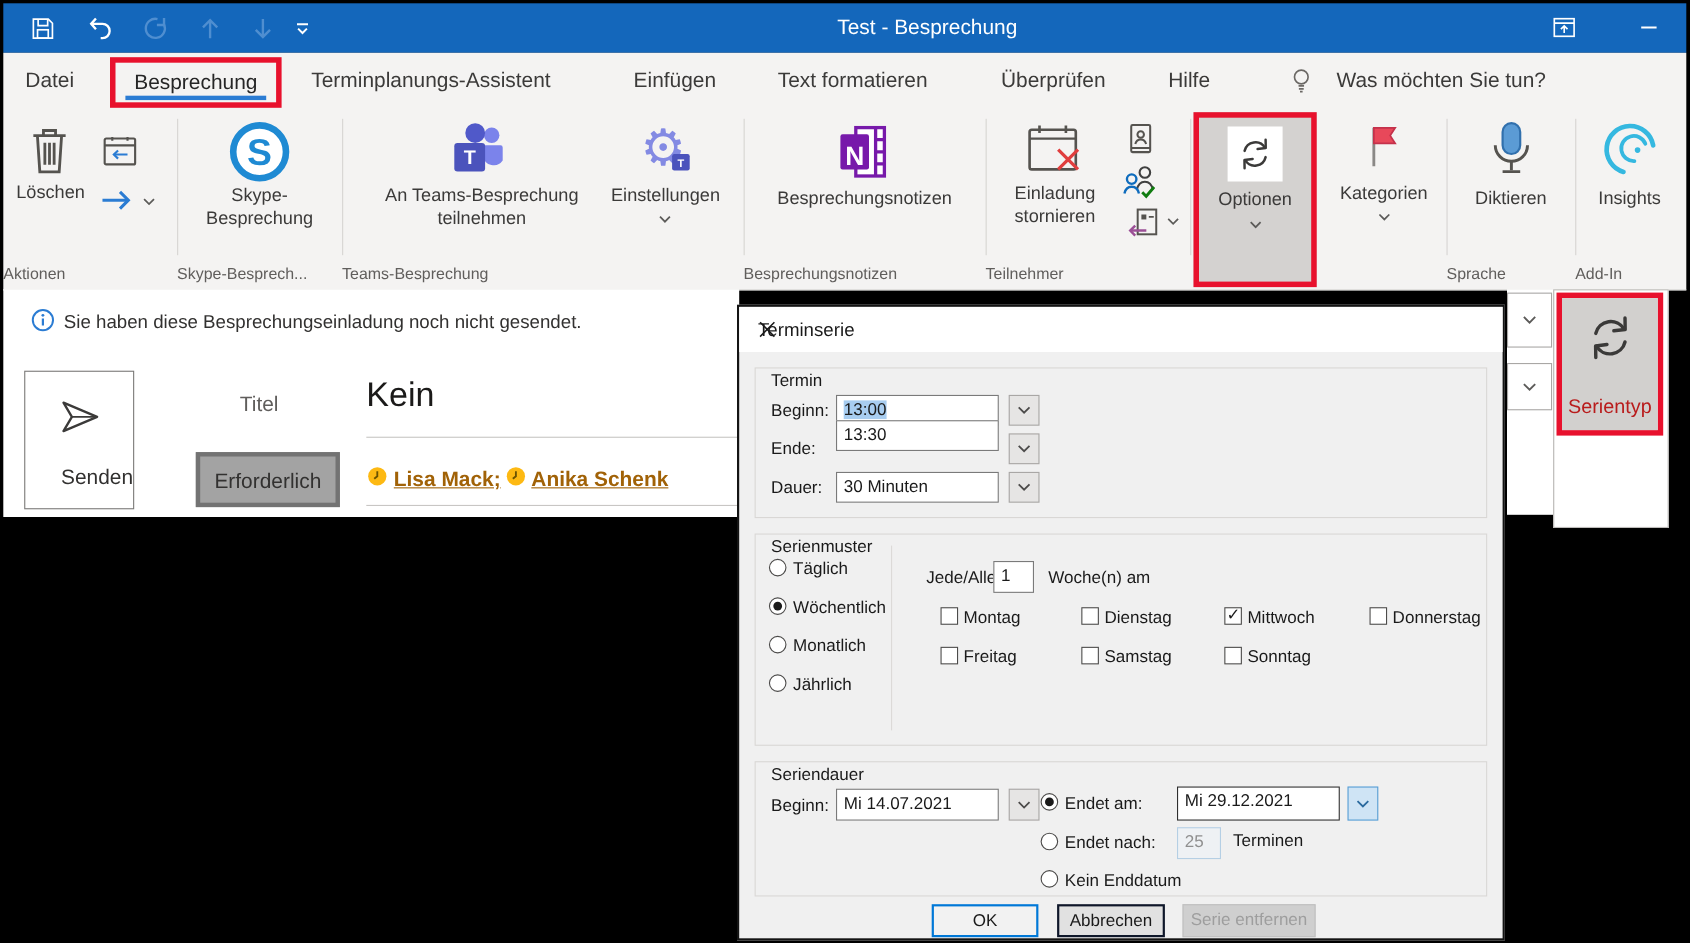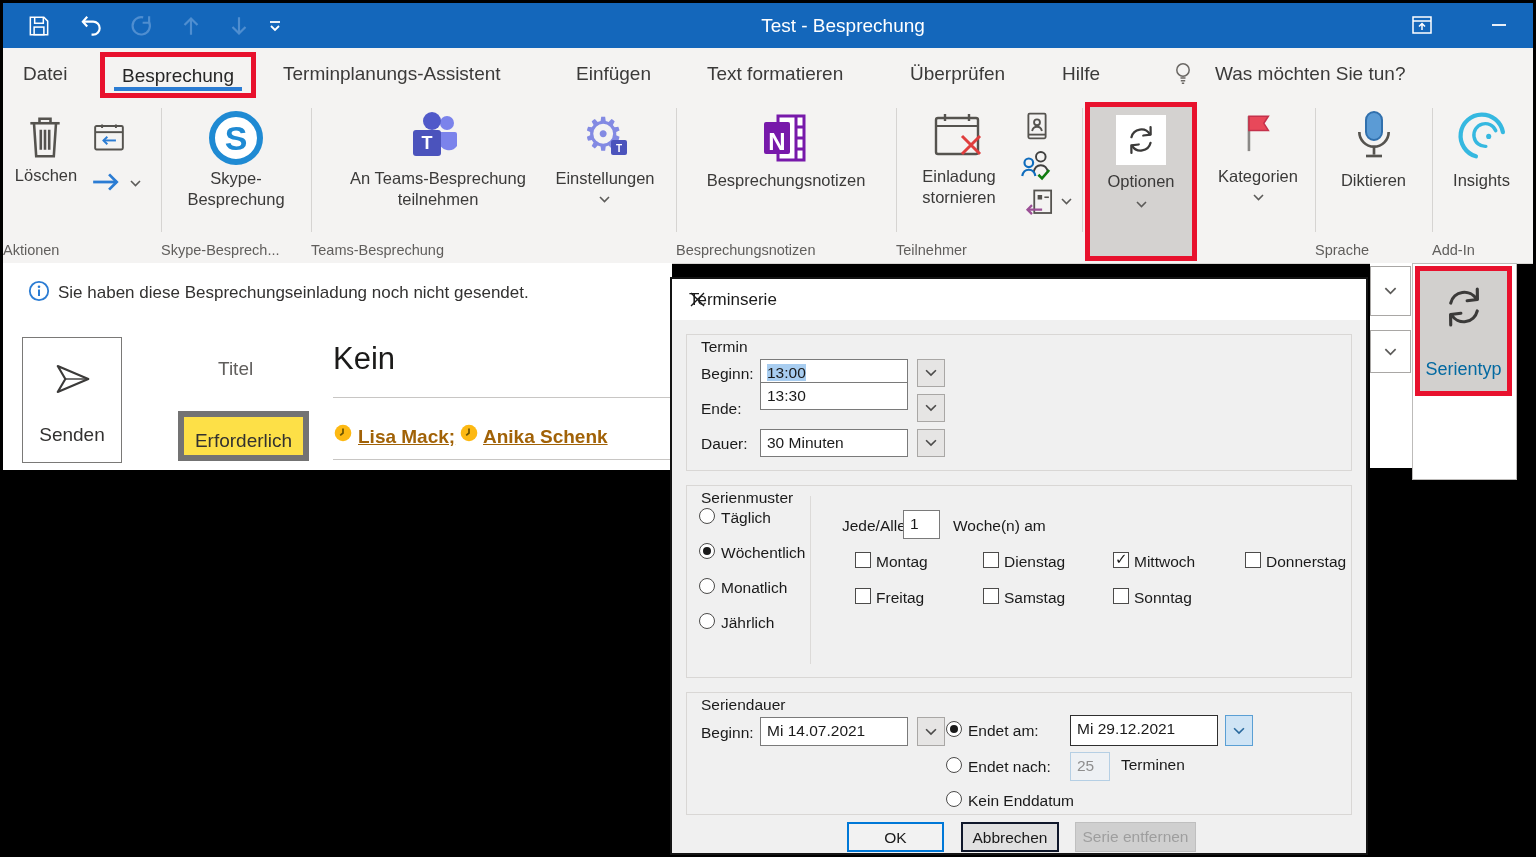--- a/index.html
+++ b/index.html
@@ -23,27 +23,27 @@
   .ribbon{left:3px;top:100px;width:1530px;height:163px;background:#f4f3f2;border-bottom:1px solid #d8d6d4;box-sizing:content-box;}
   .grp{position:absolute;top:0;height:163px;}
   .gsep{position:absolute;top:8px;height:124px;width:1px;background:#d6d4d2;}
   .glabel{position:absolute;bottom:5px;left:0;width:100%;font-size:14.5px;color:#605e5c;white-space:nowrap;}
   .btn-lbl{position:absolute;text-align:center;font-size:16.5px;color:#3b3a39;line-height:21px;}
   .chev{display:block;}
   
   .formL{left:3px;top:263px;width:669px;height:207px;background:#fff;}
   .infobar-text{position:absolute;left:55px;top:20px;font-size:17px;color:#323130;}
   .send-btn{position:absolute;left:19px;top:74px;width:100px;height:126px;background:#fff;
-    border:1px solid #7a7977;box-sizing:border-box;text-align:center;}
+    border:1px solid #7a7977;box-sizing:border-box;text-align:right;}
   .send-btn span{position:absolute;bottom:16px;left:0;width:100%;font-size:19px;color:#323130;}
   .field-lbl{position:absolute;font-size:19px;color:#605e5c;}
   .titel-val{position:absolute;left:330px;top:78px;font-size:31px;color:#1b1a19;}
   .hline{position:absolute;height:1px;background:#c8c6c4;}
-  .req-btn{position:absolute;left:175px;top:148px;width:131px;height:50px;background:#fde047;
-    border:6px solid #737373;box-sizing:border-box;text-align:center;line-height:48px;font-size:19px;color:#323130;}
+  .req-btn{position:absolute;left:175px;top:148px;width:131px;height:50px;background:#a3a3a3;
+    border:4px solid #737373;box-sizing:border-box;text-align:center;line-height:48px;font-size:19px;color:#323130;}
   .attendee{position:absolute;top:163px;font-size:19px;color:#a16207;text-decoration:underline;font-weight:bold;}
   
   .dialog{left:670px;top:277px;width:698px;height:578px;background:#f0f0f0;
     border:2px solid #141414;box-sizing:border-box;}
   .dlg-title{position:absolute;left:0;top:0;right:0;height:41px;background:#fff;}
   .dlg-title span{position:absolute;left:17px;top:11px;font-size:17px;color:#1a1a1a;}
   .fset{position:absolute;border:1px solid #d9d7d5;box-sizing:border-box;}
   .fset .legend{position:absolute;top:-9px;left:9px;background:#f0f0f0;padding:0 5px;font-size:15.5px;color:#1a1a1a;margin-top:12px;}
   .dlbl{position:absolute;font-size:15.5px;color:#1a1a1a;white-space:nowrap;}
   .tfield{position:absolute;background:#fff;border:1px solid #7a7a7a;box-sizing:border-box;
@@ -56,21 +56,21 @@
   .cbox{position:absolute;width:16px;height:16px;border:1px solid #4c4b4a;background:#fff;box-sizing:border-box;}
   .cbox.chk::after{content:"✓";position:absolute;left:1px;top:-3px;font-size:15px;color:#1a1a1a;}
   .dlg-btn{position:absolute;height:30px;box-sizing:border-box;text-align:center;line-height:27px;font-size:15.5px;}
   
   .strip{left:1370px;top:263px;width:42px;height:205px;background:#fff;}
   .mini-combo{position:absolute;left:0;width:41px;background:#fff;border:1px solid #a9a7a5;
     box-sizing:border-box;display:flex;align-items:center;justify-content:center;}
   .panel{left:1412px;top:263px;width:105px;height:217px;background:#fff;border:1px solid #bdbbb9;box-sizing:border-box;}
   .serientyp-red{position:absolute;left:2px;top:2px;width:97px;height:130px;border:5px solid #e8112d;box-sizing:border-box;}
   .serientyp-btn{position:absolute;left:0;top:0;width:87px;height:120px;background:#d2d0ce;text-align:center;}
-  .serientyp-btn span{position:absolute;bottom:11px;left:0;width:100%;font-size:18px;color:#0369a1;}
+  .serientyp-btn span{position:absolute;bottom:11px;left:0;width:100%;font-size:18px;color:#b91c1c;}
   .opt-redbox{left:1082px;top:102px;width:112px;height:159px;border:5px solid #e8112d;box-sizing:border-box;background:#d4d2d0;}
   .icon-tile{position:absolute;left:26px;top:8px;width:50px;height:50px;background:#fff;
     display:flex;align-items:center;justify-content:center;}
 </style>
 </head>
 <body>
 
 <div id="screen">
 
   <div class="abs titlebar">

